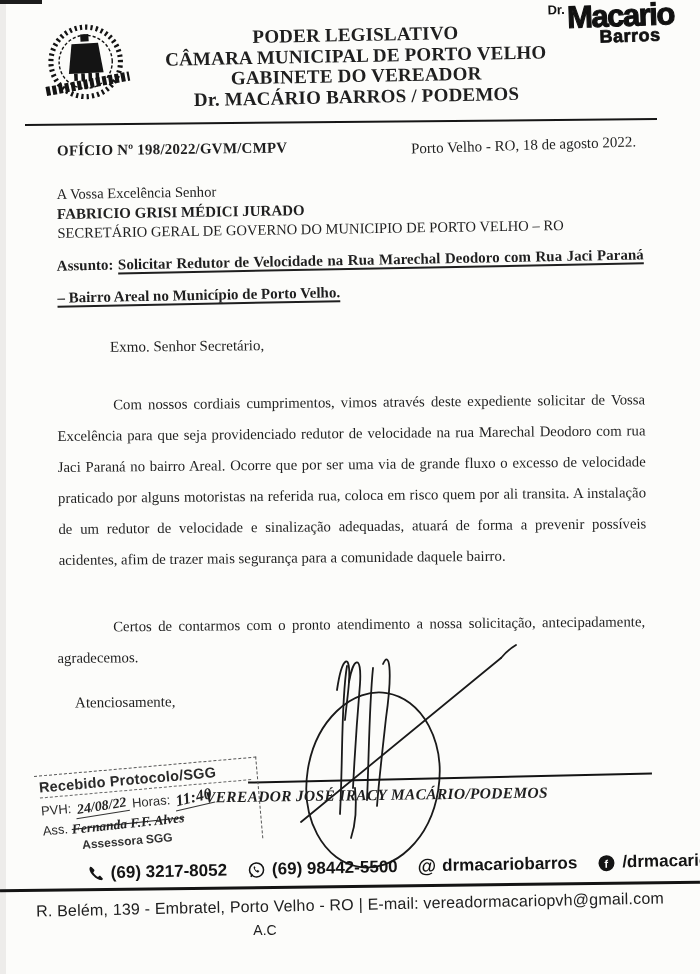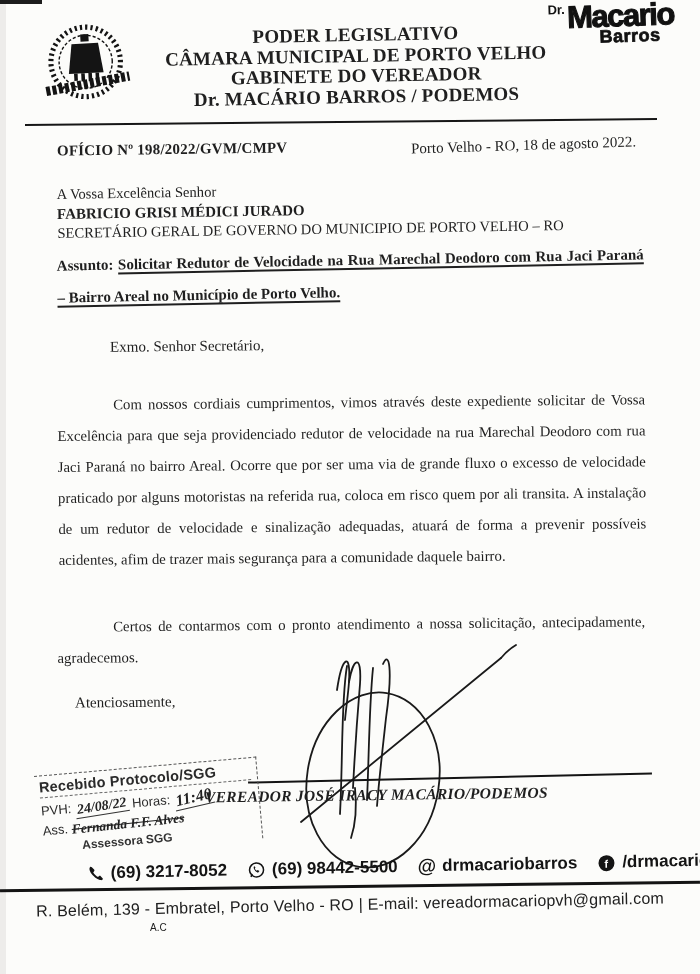--- a/index.html
+++ b/index.html
@@ -68,22 +68,22 @@
   .contact{left:0;top:856px;width:700px;display:flex;justify-content:center;align-items:center;gap:6px;
            transform:translateX(48px) rotate(-1.2deg);
            font-family:"Liberation Sans","DejaVu Sans",sans-serif;font-weight:bold;font-size:17px;color:#141414;}
   .contact .ic{display:inline-flex;align-items:center;}
   .contact .at{font-size:19px;font-weight:bold;}
   .contact .gap{width:8px;}
   .rule-footer{left:0;top:885px;width:700px;height:3px;background:#141414;transform:rotate(-.7deg);}
   .address{left:0;top:896px;width:700px;text-align:center;
            font-family:"Liberation Sans","DejaVu Sans",sans-serif;font-size:16px;color:#202020;
            transform:rotate(-1.2deg);letter-spacing:.2px;}
-  .initials{left:150px;top:922px;width:230px;
-            font-family:"Liberation Sans","DejaVu Sans",sans-serif;font-size:10px;color:#202020;}
+  .initials{left:150px;top:922px;width:230px;text-align:center;
+            font-family:"Liberation Sans","DejaVu Sans",sans-serif;font-size:14px;color:#202020;}
 </style>
 </head>
 <body>
 
 <div class="page">
 
   <div class="abs edge-left"></div>
   <div class="abs corner-mark"></div>
 
   <svg class="abs seal" viewBox="0 0 100 90">

